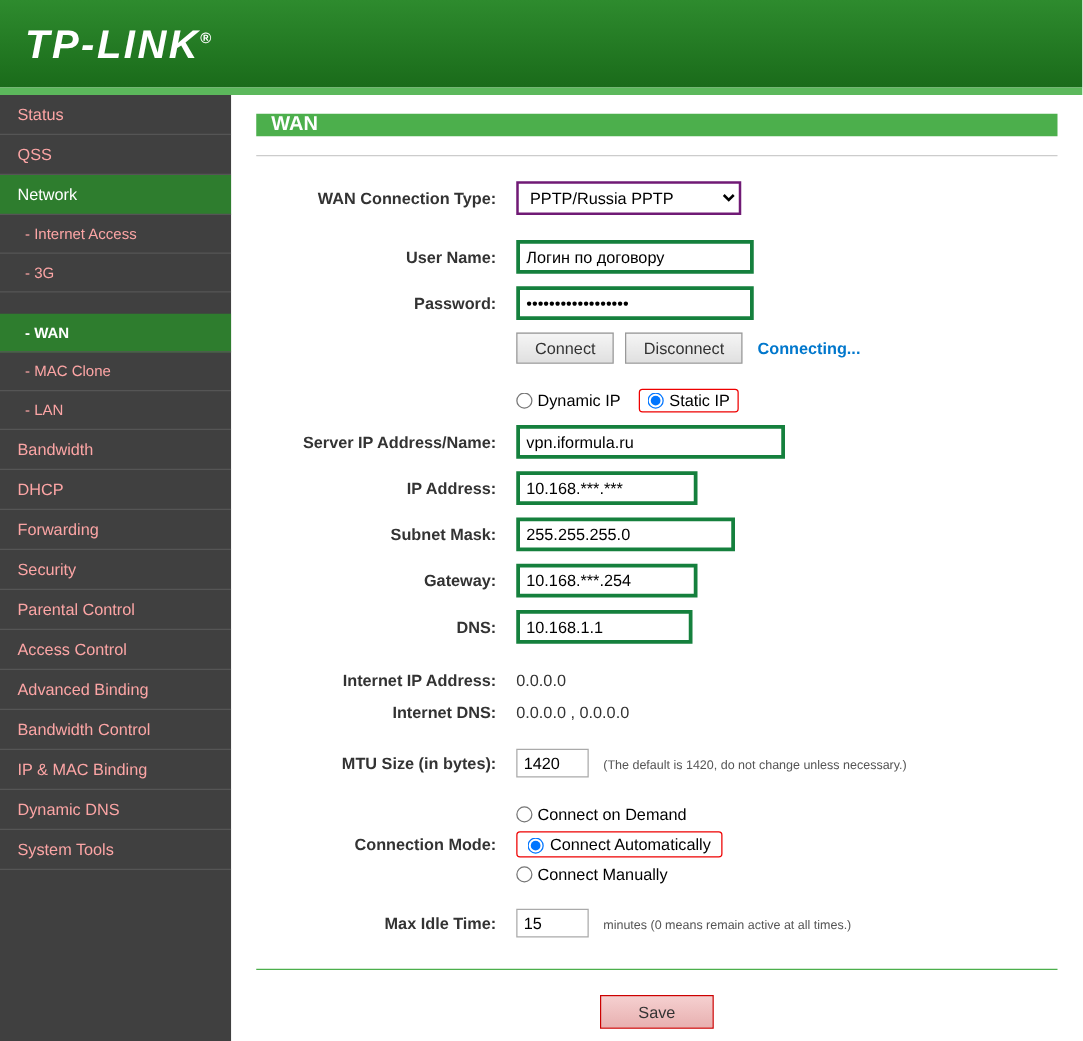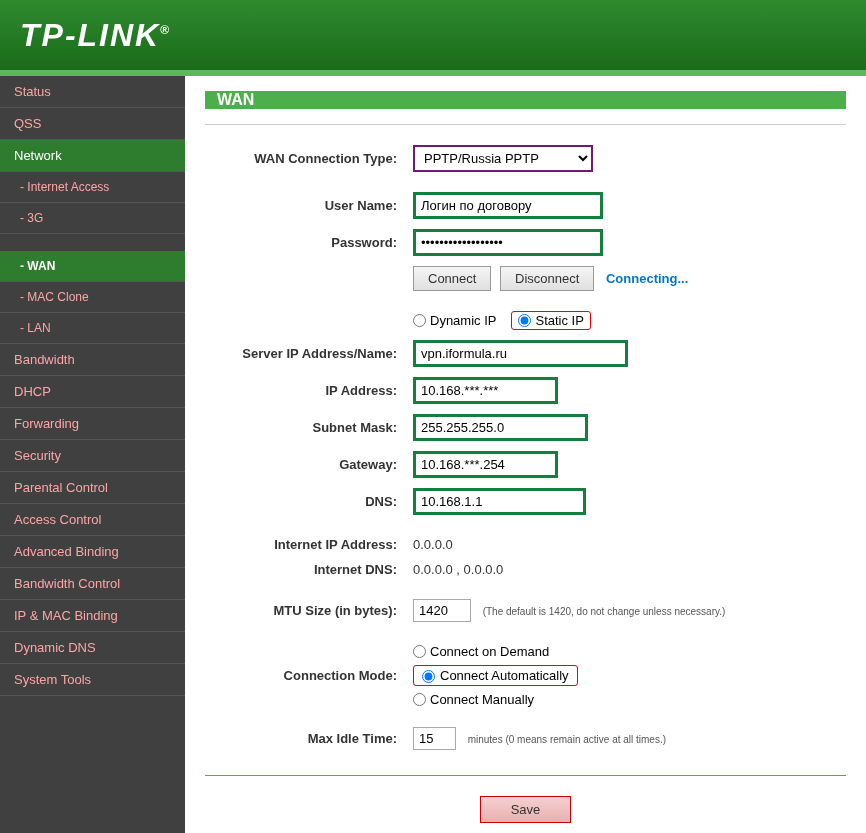--- a/index.html
+++ b/index.html
@@ -306,21 +306,21 @@
         <tr>
           <td class="label-cell">Gateway:</td>
           <td>
             <input type="text" class="input-red" style="width: 145px;" value="10.168.***.254">
           </td>
         </tr>
 
         <tr>
           <td class="label-cell">DNS:</td>
           <td>
-            <input type="text" class="input-red" style="width: 173px;" value="10.168.1.1">
+            <input type="text" class="input-red" style="width: 141px;" value="10.168.1.1">
           </td>
         </tr>
 
         <tr>
             <td colspan="2" style="height:12px;"></td>
           </tr>
 
         <tr>
           <td class="label-cell">Internet IP Address:</td>
           <td>
@@ -371,21 +371,21 @@
           </td>
         </tr>
 
         <tr>
             <td colspan="2" style="height:8px;"></td>
           </tr>
 
         <tr>
           <td class="label-cell">Max Idle Time:</td>
           <td>
-            <input type="text" class="input-normal" style="width: 43px;" value="15">
+            <input type="text" class="input-normal" style="width: 58px;" value="15">
             <span class="info-text">minutes (0 means remain active at all times.)</span>
           </td>
         </tr>
 
       </tbody>
     </table>
 
     <hr class="bottom-sep">
 
     <div style="text-align:center; padding: 5px 0 10px 0;">

